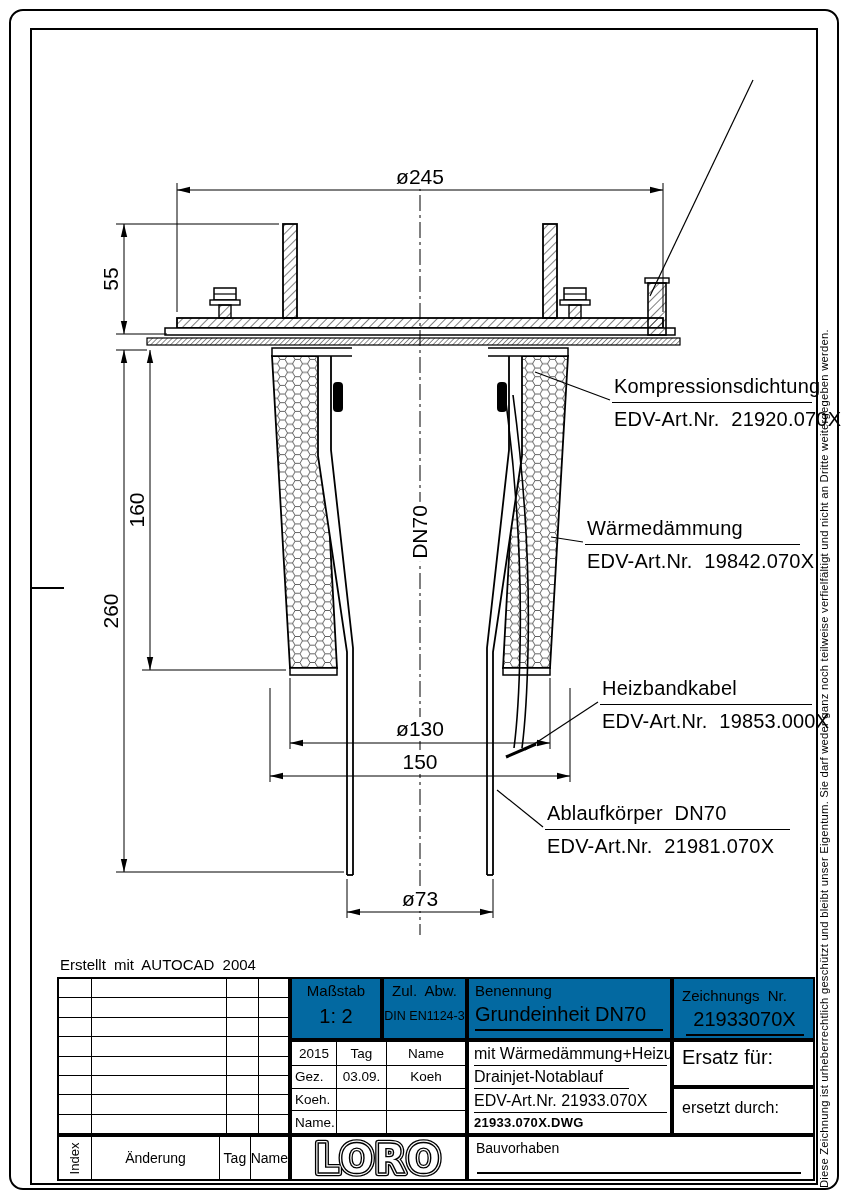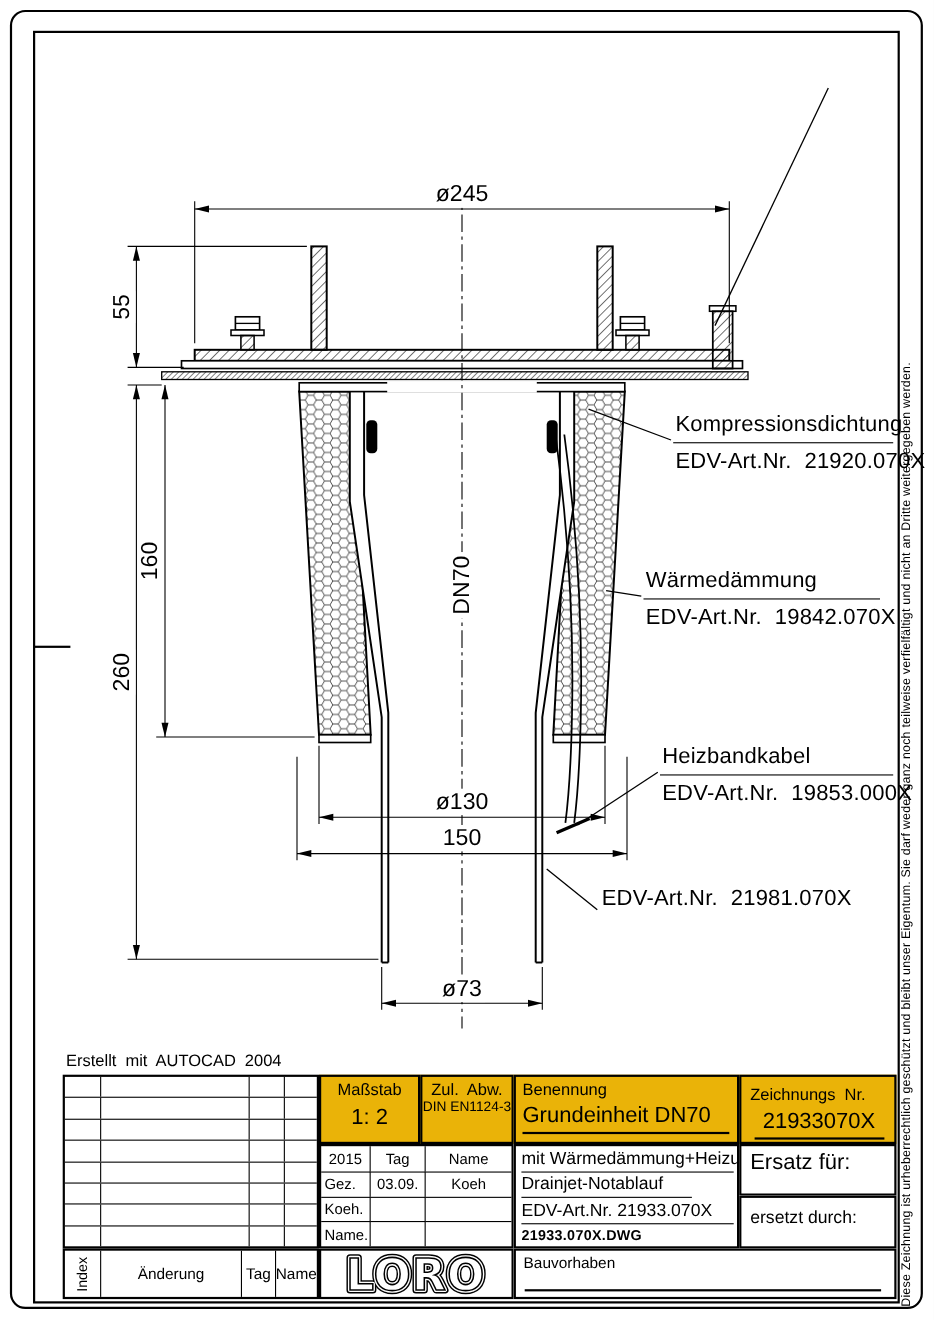--- a/index.html
+++ b/index.html
@@ -38,21 +38,21 @@
   .gez-c{border-top:1.6px solid #000;border-right:1.6px solid #000;box-sizing:border-box;
          display:flex;align-items:center;padding-left:3px}
   .gez-c.ctr{justify-content:center;padding-left:0}
   .gez-c.r1{border-top:none}.gez-c.lastcol{border-right:none}
   .desc-cell{left:467px;top:1040px;width:205px;height:95px;border:2px solid #000;box-sizing:border-box;
              display:flex;flex-direction:column;justify-content:space-between;padding:3px 0 3px 5px;background:#fff}
   .desc-line{font-size:16px;white-space:nowrap}
   .desc-line .u{display:inline-block;border-bottom:1.8px solid #000;padding-bottom:2px}
   .u-w1{width:193px}.u-w2{width:155px}.u-w3{width:193px}
   .desc-dwg{font-size:13px;font-weight:bold;letter-spacing:.3px}
-  .hdr-cell{display:flex;flex-direction:column;background:#eab308}
+  .hdr-cell{display:flex;flex-direction:column;background:#0369a1}
   .val-big{font-size:20px}
   .underline-val{display:inline-block;border-bottom:2px solid #000;padding-bottom:3px}
   .bau-line{position:absolute;left:8px;right:12px;bottom:5px;border-bottom:2px solid #000}
   .copyright{left:818px;top:1188px;width:862px;transform:rotate(-90deg);transform-origin:0 0;
              font-size:11.3px;letter-spacing:.2px;white-space:nowrap}
   svg text{font-family:"DejaVu Sans",sans-serif}
 </style>
 </head>
 <body>
 
@@ -193,20 +193,21 @@
   </div>
   <div class="callout cad" style="left:585px;top:516px;width:215px">
     <span class="c1">Wärmedämmung</span>
     <span class="c2">EDV-Art.Nr.  19842.070X</span>
   </div>
   <div class="callout cad" style="left:600px;top:676px;width:212px">
     <span class="c1">Heizbandkabel</span>
     <span class="c2">EDV-Art.Nr.  19853.000X</span>
   </div>
   <div class="callout cad" style="left:545px;top:801px;width:245px">
+    <span class="c1">Ablaufkörper DN70</span>
     <span class="c2">EDV-Art.Nr.  21981.070X</span>
   </div>
 
   <div class="dimtext" style="left:420px;top:177px">ø245</div>
   <div class="dimtext rot" style="left:111px;top:279px">55</div>
   <div class="dimtext rot" style="left:137px;top:510px">160</div>
   <div class="dimtext rot" style="left:111px;top:611px">260</div>
   <div class="dimtext rot" style="left:420px;top:532px">DN70</div>
   <div class="dimtext" style="left:420px;top:729px">ø130</div>
   <div class="dimtext" style="left:420px;top:762px">150</div>
@@ -272,21 +273,21 @@
     <div class="idx-c">Tag</div>
     <div class="idx-c">Name</div>
   </div>
 
   <div class="cell hdr-cell" style="left:290px;top:977px;width:92px;height:63px;align-items:center">
     <div class="lbl" style="margin-top:3px">Maßstab</div>
     <div class="val-big" style="margin-top:6px">1: 2</div>
   </div>
   <div class="cell hdr-cell" style="left:382px;top:977px;width:85px;height:63px;align-items:center">
     <div class="lbl" style="margin-top:3px">Zul. Abw.</div>
-    <div style="font-size:12.5px;white-space:nowrap">DIN EN1124-3</div>
+    <div style="font-size:12.5px;margin-top:10px;white-space:nowrap">DIN EN1124-3</div>
   </div>
   <div class="cell hdr-cell" style="left:467px;top:977px;width:205px;height:63px;padding-left:6px">
     <div class="lbl" style="margin-top:3px">Benennung</div>
     <div class="val-big" style="margin-top:4px"><span class="underline-val" style="width:188px">Grundeinheit DN70</span></div>
   </div>
   <div class="cell hdr-cell" style="left:672px;top:977px;width:143px;height:63px;padding-left:8px">
     <div class="lbl" style="margin-top:8px">Zeichnungs Nr.</div>
     <div class="val-big" style="margin-top:4px;text-align:center;width:125px"><span class="underline-val" style="width:118px;text-align:center">21933070X</span></div>
   </div>
 

